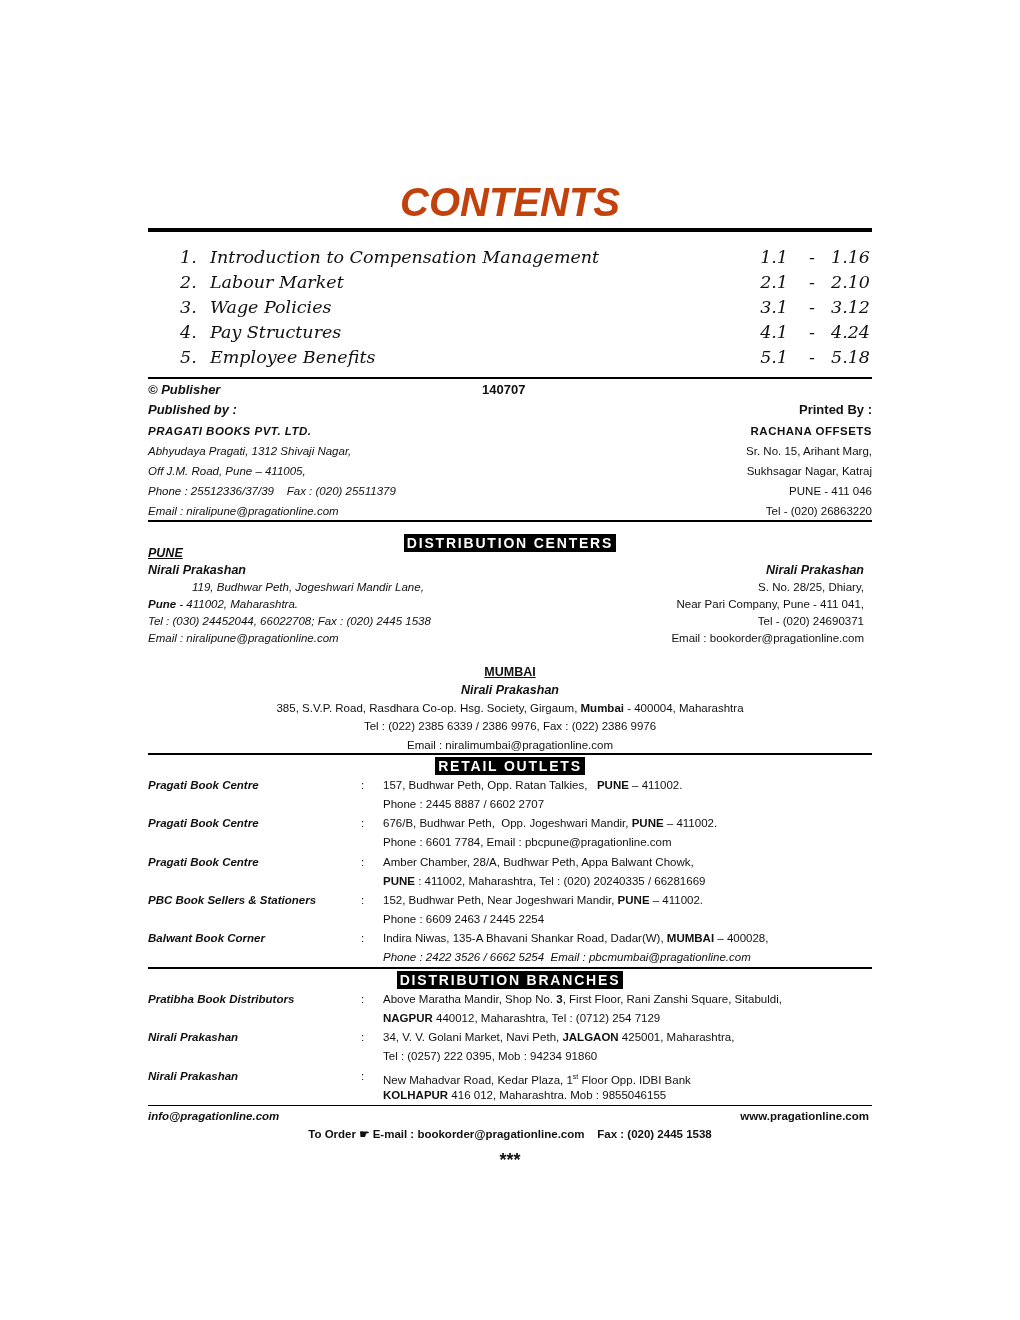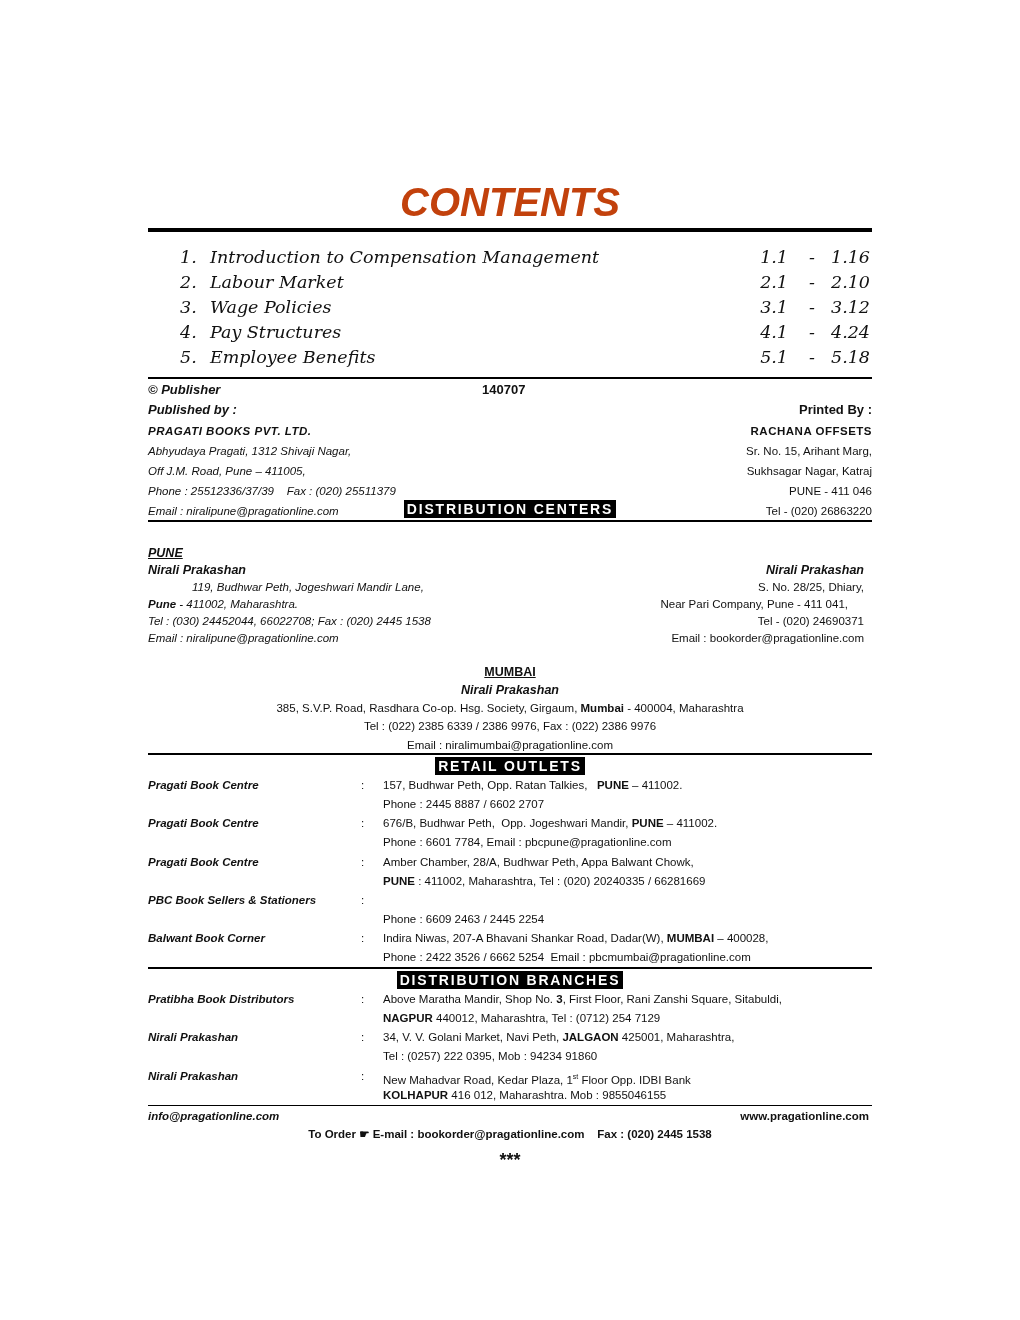--- a/index.html
+++ b/index.html
@@ -98,32 +98,32 @@
     <span class="abs l" style="top:461px;">Off J.M. Road, Pune – 411005,</span>
     <span class="abs r" style="top:461px;">Sukhsagar Nagar, Katraj</span>
     <span class="abs l" style="top:481px; white-space:pre;">Phone : 25512336/37/39    Fax : (020) 25511379</span>
     <span class="abs r" style="top:481px;">PUNE - 411 046</span>
     <span class="abs l" style="top:501px;">Email : niralipune@pragationline.com</span>
     <span class="abs r" style="top:501px;">Tel - (020) 26863220</span>
   </div>
 
   <div class="rule" style="top:520px;"></div>
 
-  <div class="abs c" style="top:500px;">
+  <div class="abs c" style="top:534px;">
     <span class="banner">DISTRIBUTION CENTERS</span>
   </div>
 
   <div class="sm">
     <span class="abs l bold u" style="top:543px; font-size:12.5px;">PUNE</span>
     <span class="abs l bi" style="top:560px; font-size:12.5px;">Nirali Prakashan</span>
     <span class="abs bi" style="top:560px; right:8px; font-size:12.5px;">Nirali Prakashan</span>
     <span class="abs l" style="top:577px;margin-left:44px;">119, Budhwar Peth, Jogeshwari Mandir Lane,</span>
     <span class="abs" style="top:577px; right:8px;">S. No. 28/25, Dhiary,</span>
     <span class="abs l" style="top:594px;"><b>Pune</b><span> - 411002, Maharashtra.</span></span>
-    <span class="abs" style="top:594px; right:24px;">Near Pari Company, Pune - 411 041,</span>
+    <span class="abs" style="top:594px; right:8px;">Near Pari Company, Pune - 411 041,</span>
     <span class="abs l" style="top:611px;">Tel : (030) 24452044, 66022708; Fax : (020) 2445 1538</span>
     <span class="abs" style="top:611px; right:8px;">Tel - (020) 24690371</span>
     <span class="abs l" style="top:628px;">Email : niralipune@pragationline.com</span>
     <span class="abs" style="top:628px; right:8px;margin-left:20px;">Email : bookorder@pragationline.com</span>
   </div>
 
   <div class="sm">
     <span class="abs c bold" style="top:662px; font-size:12.5px;"><span class="u">MUMBAI</span></span>
     <span class="abs c bi" style="top:680px; font-size:12.5px;">Nirali Prakashan</span>
     <span class="abs c" style="top:698px;"><span>385, S.V.P. Road, Rasdhara Co-op. Hsg. Society, Girgaum, </span><b>Mumbai</b><span> - 400004, Maharashtra</span></span>
@@ -151,27 +151,28 @@
   </div>
   <div class="outlet" style="top:853px;">
     <span class="name">Pragati Book Centre</span>
     <span class="colon">:</span>
     <span class="l1"><span>Amber Chamber, 28/A, Budhwar Peth, Appa Balwant Chowk,</span><b></b><span></span></span>
     <span class="l2"><span></span><b>PUNE</b><span> : 411002, Maharashtra, Tel : (020) 20240335 / 66281669</span></span>
   </div>
   <div class="outlet" style="top:891px;">
     <span class="name">PBC Book Sellers &amp; Stationers</span>
     <span class="colon">:</span>
+    <span class="l1"><span>152, Budhwar Peth, Near Jogeshwari Mandir, </span><b>PUNE</b><span> – 411002.</span></span>
     <span class="l2"><span>Phone : </span><span>6609 2463 / 2445 2254</span><span></span></span>
   </div>
   <div class="outlet" style="top:929px;">
     <span class="name">Balwant Book Corner</span>
     <span class="colon">:</span>
-    <span class="l1"><span>Indira Niwas, 207-A Bhavani Shankar Road, Dadar(W), </span><b>MUMBAI</b><span> – 400028,</span></span>
-    <span class="l2" style="white-space:pre;"><span>Phone : </span><span>2422 3526 / 6662 5254</span><span>  Email : pbcmumbai@pragationline.com</span></span>
+    <span class="l1"><span>Indira Niwas, 135-A Bhavani Shankar Road, Dadar(W), </span><b>MUMBAI</b><span> – 400028,</span></span>
+    <span class="l2" style="white-space:pre;font-style:italic;"><span>Phone : </span><span>2422 3526 / 6662 5254</span><span>  Email : pbcmumbai@pragationline.com</span></span>
   </div>
 
   <div class="rule" style="top:967px;"></div>
 
   <div class="abs c" style="top:971px;">
     <span class="banner">DISTRIBUTION BRANCHES</span>
   </div>
 
   <div class="outlet" style="top:990px;">
     <span class="name">Pratibha Book Distributors</span>

